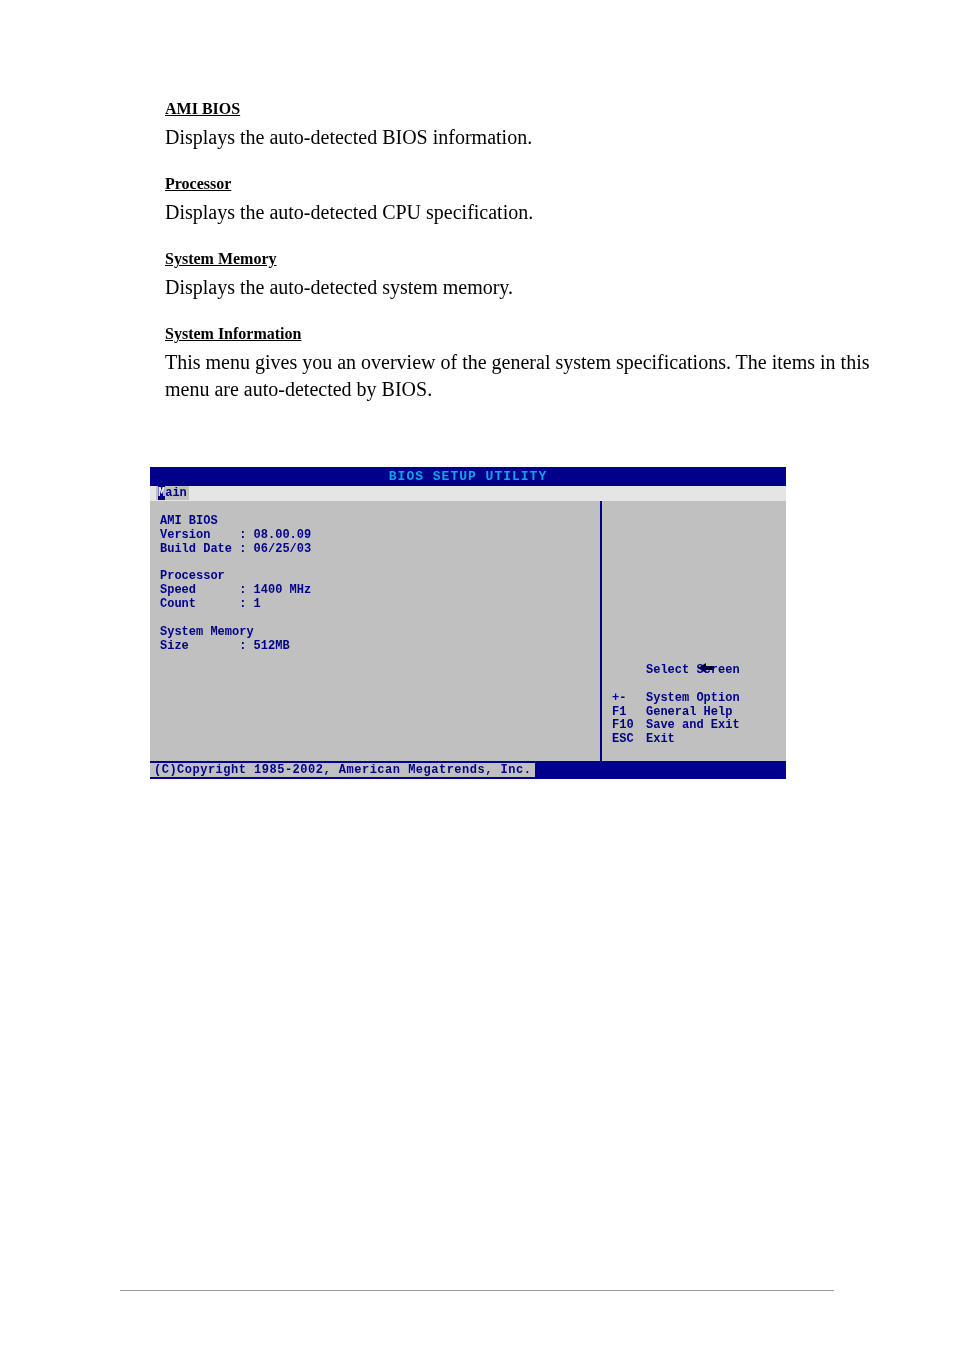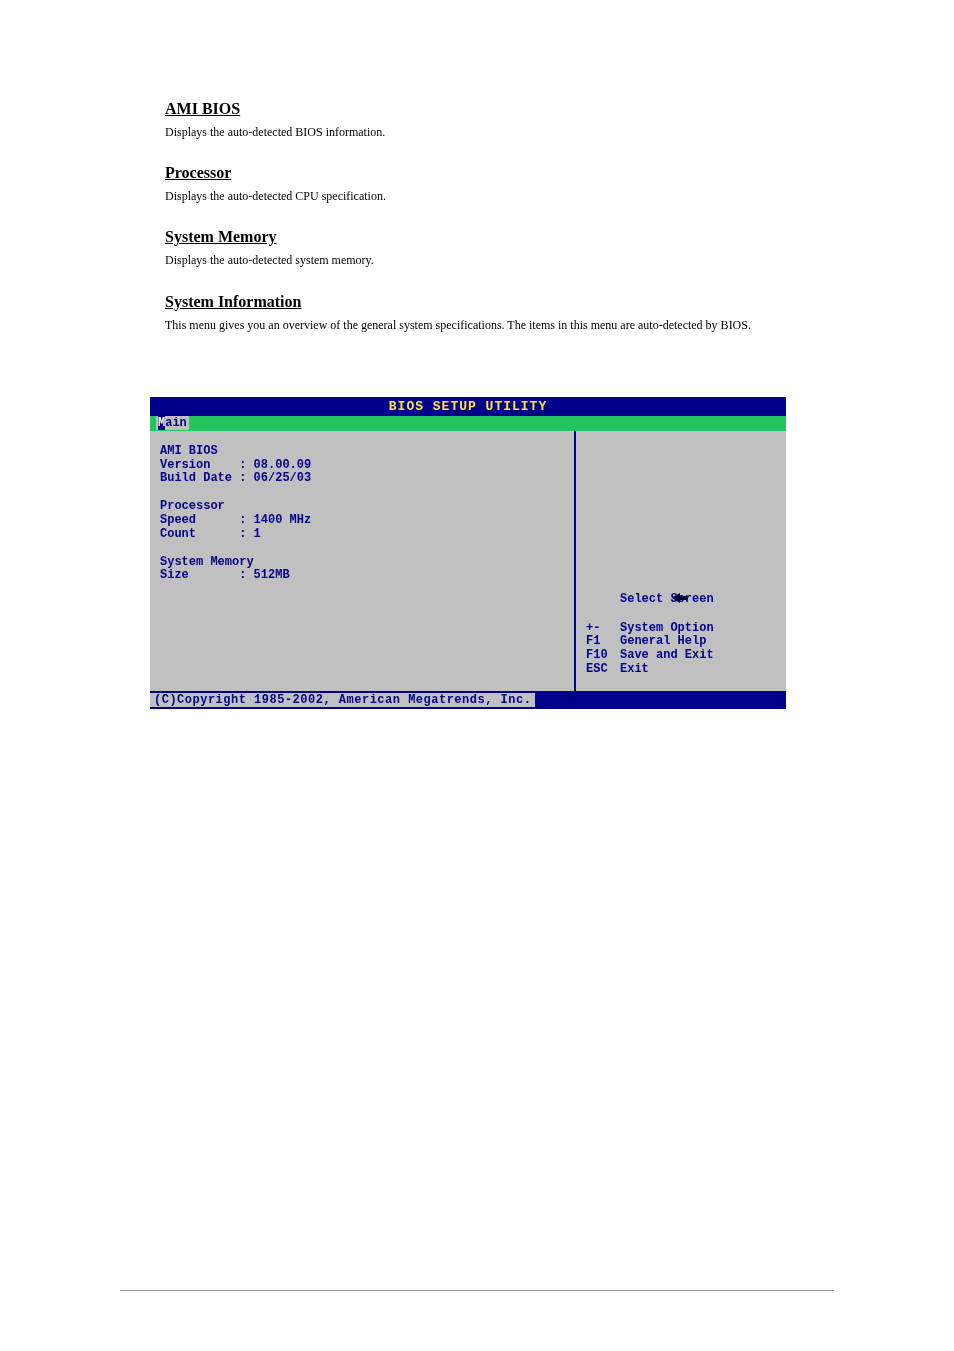--- a/index.html
+++ b/index.html
@@ -12,43 +12,43 @@
       position: relative;
     }
     .content { padding: 100px 75px 60px 165px; }
     .section { margin-bottom: 24px; }
     .heading {
       font-size: 16px;
       font-weight: bold;
       text-decoration: underline;
       margin-bottom: 6px;
     }
-    .body-text { font-size: 12px; line-height: 1.35; }
+    .body-text { font-size: 20px; line-height: 1.35; }
     .bios-box {
       margin-top: 64px;
       width: 636px;
       margin-left: -15px;
       background: #c0c0c0;
       font-family: "Courier New", monospace;
       font-size: 12px;
       color: #000;
       font-weight: bold;
     }
     .bios-title-bar {
       background: #00008b;
-      color: #fde047;
+      color: #0ea5e9;
       text-align: center;
       padding: 2px 0;
       font-family: "Courier New", monospace;
       font-size: 13px;
       font-weight: bold;
       letter-spacing: 1px;
     }
     .bios-tab-row {
-      background: #22c55e;
+      background: #e5e5e5;
       padding: 0 6px 1px 6px;
     }
     .bios-tab {
       display: inline-block;
       background: #c0c0c0;
       color: #00008b;
       padding: 0 2px;
       font-weight: bold;
       font-size: 12px;
     }
@@ -57,21 +57,21 @@
       display: flex;
       color: #00008b;
       min-height: 260px;
     }
     .bios-left {
       flex: 1;
       padding: 14px 10px;
       border-right: 2px solid #00008b;
     }
     .bios-right {
-      width: 210px;
+      width: 184px;
       padding: 14px 10px;
       display: flex;
       flex-direction: column;
       justify-content: flex-end;
     }
     .bios-line { white-space: pre; line-height: 1.15; }
     .bios-block { margin-bottom: 14px; }
     .bios-help-line { display: flex; gap: 8px; white-space: pre; line-height: 1.15; align-items: center; }
     .bios-key-icon { width: 26px; display: inline-block; text-align: left; }
     .bios-footer {

